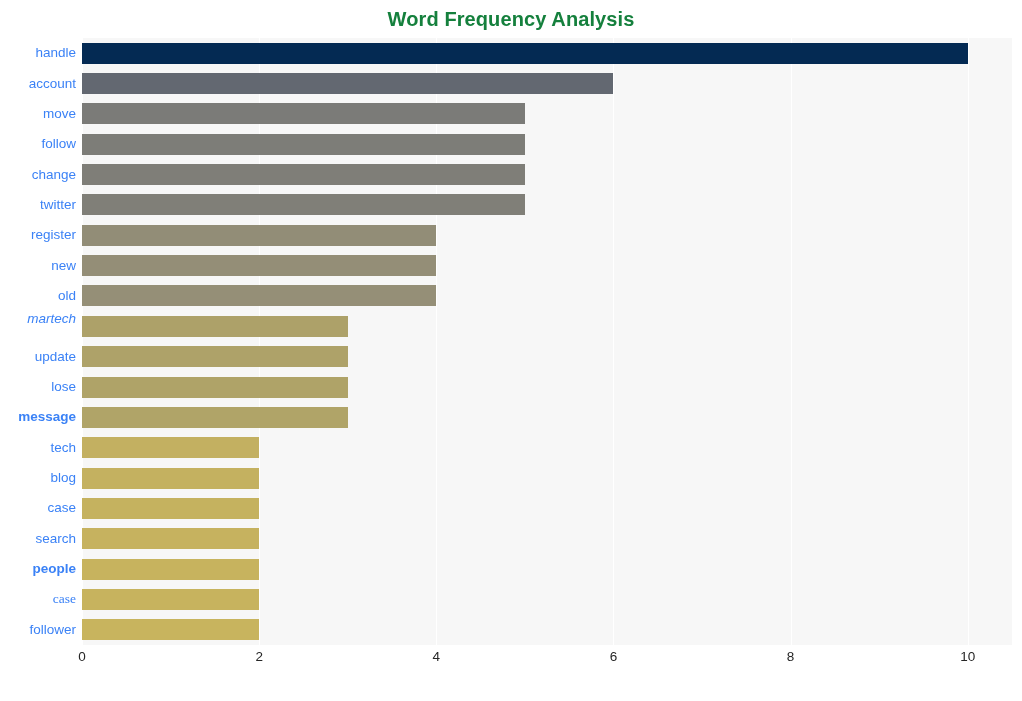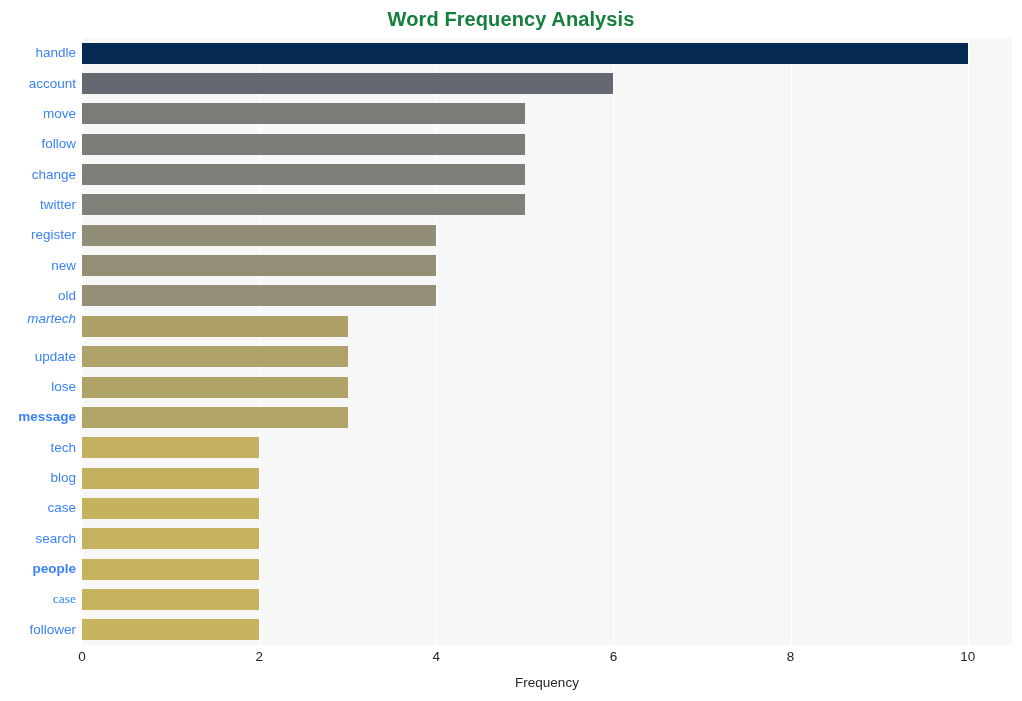--- a/index.html
+++ b/index.html
@@ -181,15 +181,14 @@
 
   <div class="xlabels-layer">
       <div class="xtick-label" style="left: 82px;">0</div>
       <div class="xtick-label" style="left: 259.143px;">2</div>
       <div class="xtick-label" style="left: 436.286px;">4</div>
       <div class="xtick-label" style="left: 613.429px;">6</div>
       <div class="xtick-label" style="left: 790.571px;">8</div>
       <div class="xtick-label" style="left: 967.714px;">10</div>
     </div>
 
-  <div class="xaxis-title">Frequency</div>
 
 </div>
 
 </body></html>

